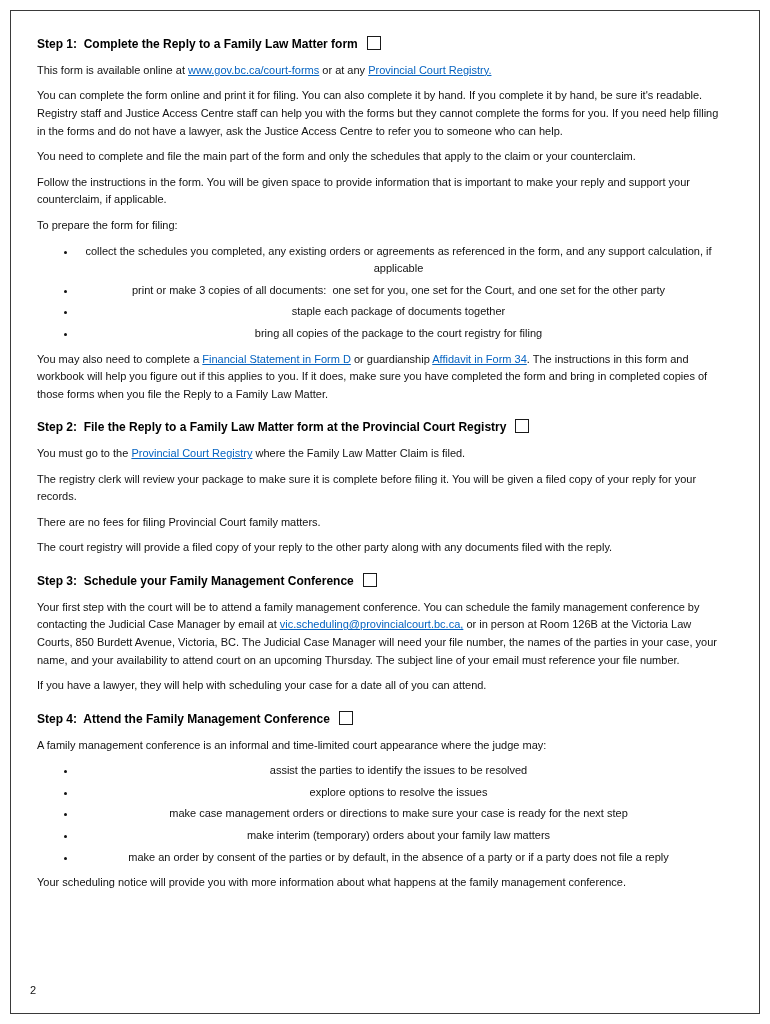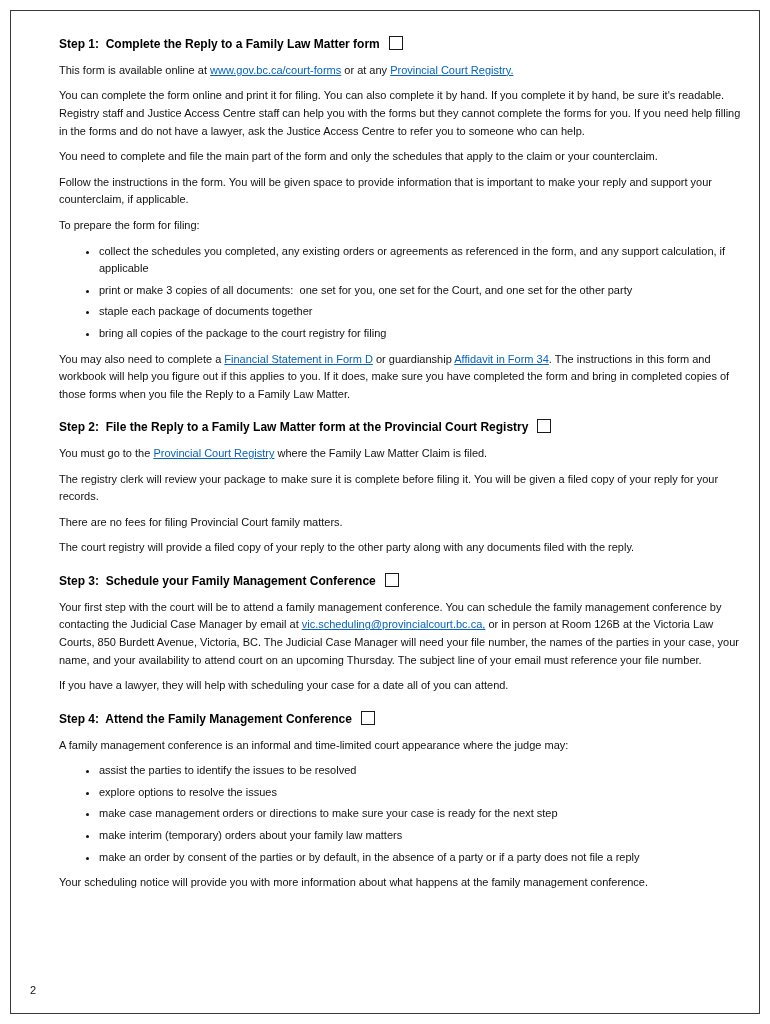--- a/index.html
+++ b/index.html
@@ -14,21 +14,21 @@
     overflow: hidden;
   }
   .page-border {
     position: absolute;
     top: 10px; left: 10px; right: 10px; bottom: 10px;
     border: 1px solid #3a3a3a;
     pointer-events: none;
   }
   .content {
     position: absolute;
-    left: 59px;
+    left: 37px;
     top: 36px;
     width: 683px;
     font-size: 11px;
     line-height: 1.6;
     color: #121212;
     white-space: pre-wrap;
   }
   .step-heading {
     font-size: 12px;
     font-weight: bold;
@@ -45,21 +45,21 @@
     background: #ffffff;
     margin-left: 9px;
     vertical-align: -2px;
   }
   p.para { margin: 0 0 8px 0; }
   ul.bullet-list {
     margin: 2px 0 8px 0;
     padding-left: 40px;
     list-style: disc;
   }
-  ul.bullet-list li { margin-bottom: 4px; }
+  ul.bullet-list li { margin-bottom: 4px; text-align: center; }
   a.doc-link {
     color: var(--link-color, #0563C1);
     cursor: pointer;
   }
   .page-number {
     position: absolute;
     left: 30px;
     bottom: 28px;
     font-size: 11px;
     color: #121212;

